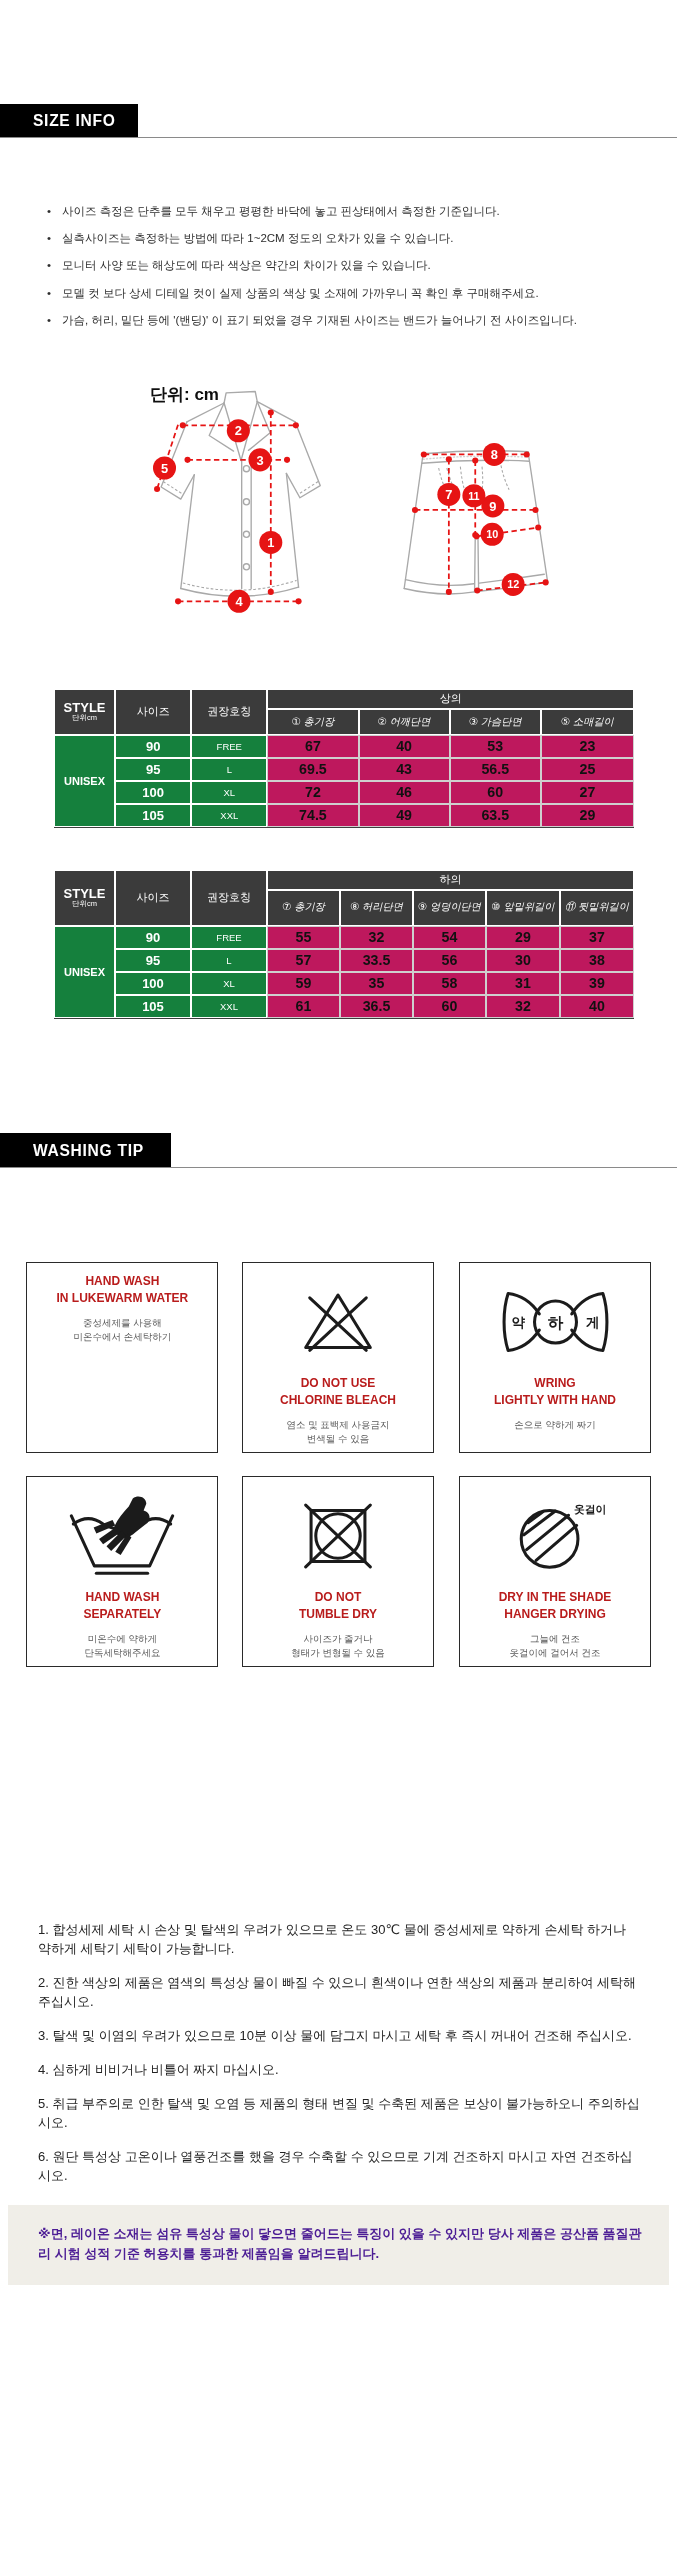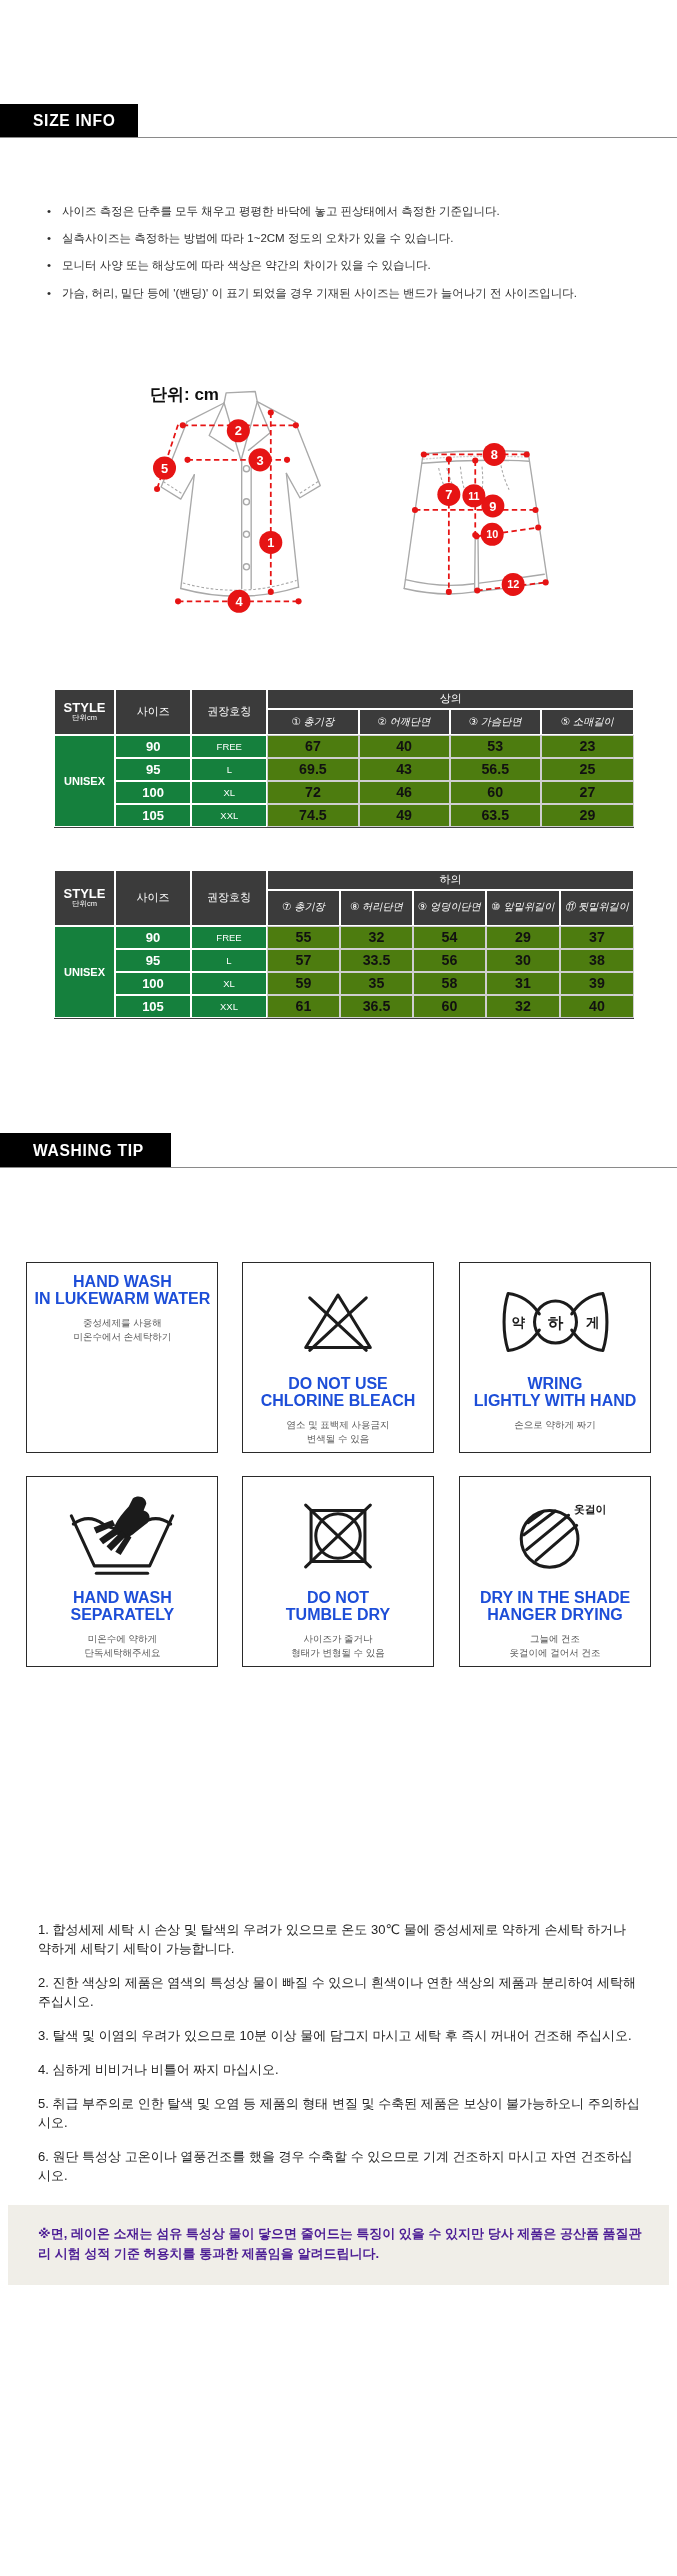--- a/index.html
+++ b/index.html
@@ -36,27 +36,27 @@
   .size-table .dark{background:#3b3b3b;color:#fff;border:0.7px solid #fff;font-weight:normal;}
   .size-table .h1 th{height:17.6px;font-size:11px;}
   .size-table .h2 th{height:24.4px;font-size:10.2px;line-height:12.2px;font-style:italic;}
   .size-table.t2 .h2 th{height:34px;}
   .style-cell .st{display:block;font-size:13px;font-weight:bold;line-height:13.5px;}
   .style-cell .su{display:block;font-size:7.5px;line-height:8.8px;}
   .gray{background:#15803d;color:#fff;border:0.7px solid #fff;}
   .gray.unisex{font-size:11px;font-weight:bold;}
   .gray.sz{font-size:13px;font-weight:bold;}
   .gray.nm{font-size:9.5px;}
-  td.data{background:#4d7c0f;border:0.7px solid #cfcfcf;font-size:14.2px;font-weight:bold;color:#111;height:21px;}
+  td.data{background:#be185d;border:0.7px solid #cfcfcf;font-size:14.2px;font-weight:bold;color:#111;height:21px;}
 
   
   .card{position:absolute;width:192px;height:191px;border:0.7px solid #2a2a2a;background:#fff;
         box-sizing:border-box;text-align:center;}
   .card-icon{height:87px;display:flex;align-items:center;justify-content:center;padding-top:15px;}
-  .card-title{margin-top:9.5px;font-size:16px;font-weight:bold;color:#1d4ed8;line-height:17px;}
+  .card-title{margin-top:9.5px;font-size:12px;font-weight:bold;color:#b91c1c;line-height:17px;}
   .card-title span{display:block;}
   .card-desc{margin-top:9.5px;font-size:9.5px;color:#5a5a5a;line-height:14.2px;}
   .card-desc span{display:block;}
   .wicon{stroke:#1b1b1b;stroke-width:4.5;fill:none;stroke-linecap:round;stroke-linejoin:round;}
   .wicon-fill{fill:#1b1b1b;stroke:none;}
   .wicon-text{fill:#1b1b1b;stroke:none;font-weight:600;text-anchor:middle;
               font-family:"Liberation Sans","DejaVu Sans",sans-serif;}
 
   
   .care{position:absolute;top:1920px;left:38px;width:604px;}
@@ -70,20 +70,21 @@
 
 <div class="page">
 
   <div class="bar" style="top:104px;width:138px;">SIZE INFO</div>
   <div class="bar-rule" style="top:137px;"></div>
 
   <ul class="bullets">
     <li>사이즈 측정은 단추를 모두 채우고 평평한 바닥에 놓고 핀상태에서 측정한 기준입니다.</li>
     <li>실측사이즈는 측정하는 방법에 따라 1~2CM 정도의 오차가 있을 수 있습니다.</li>
     <li>모니터 사양 또는 해상도에 따라 색상은 약간의 차이가 있을 수 있습니다.</li>
+    <li>모델 컷 보다 상세 디테일 컷이 실제 상품의 색상 및 소재에 가까우니 꼭 확인 후 구매해주세요.</li>
     <li>가슴, 허리, 밑단 등에 '(밴딩)' 이 표기 되었을 경우 기재된 사이즈는 밴드가 늘어나기 전 사이즈입니다.</li>
   </ul>
 
   <div class="unit-label">단위: cm</div>
   <svg class="diagram-svg" width="677" height="278" viewBox="0 0 1000 410">
 
     <g>
       <path class="garment" d="M331,44 L334,29 L377,27 L380,42"></path>
       <path class="garment" d="M331,44 L276,72 M380,42 L436,72"></path>
       <path class="garment" d="M331,44 L356,129 M380,42 L356,129"></path>

